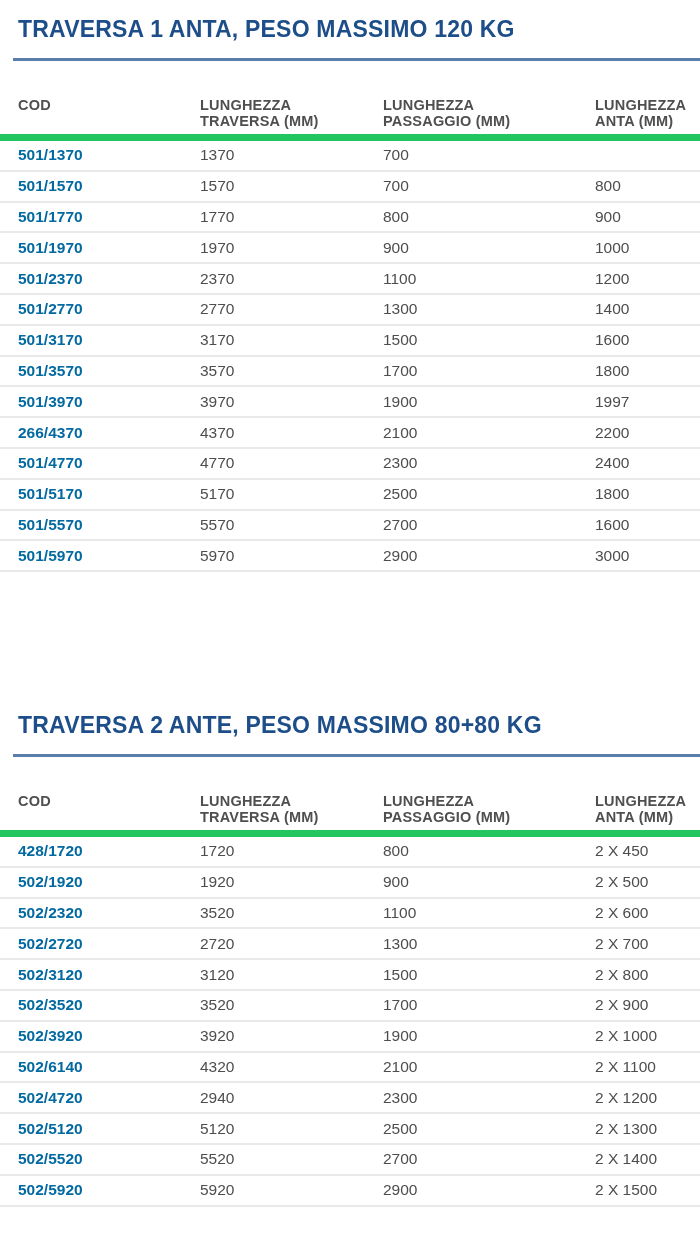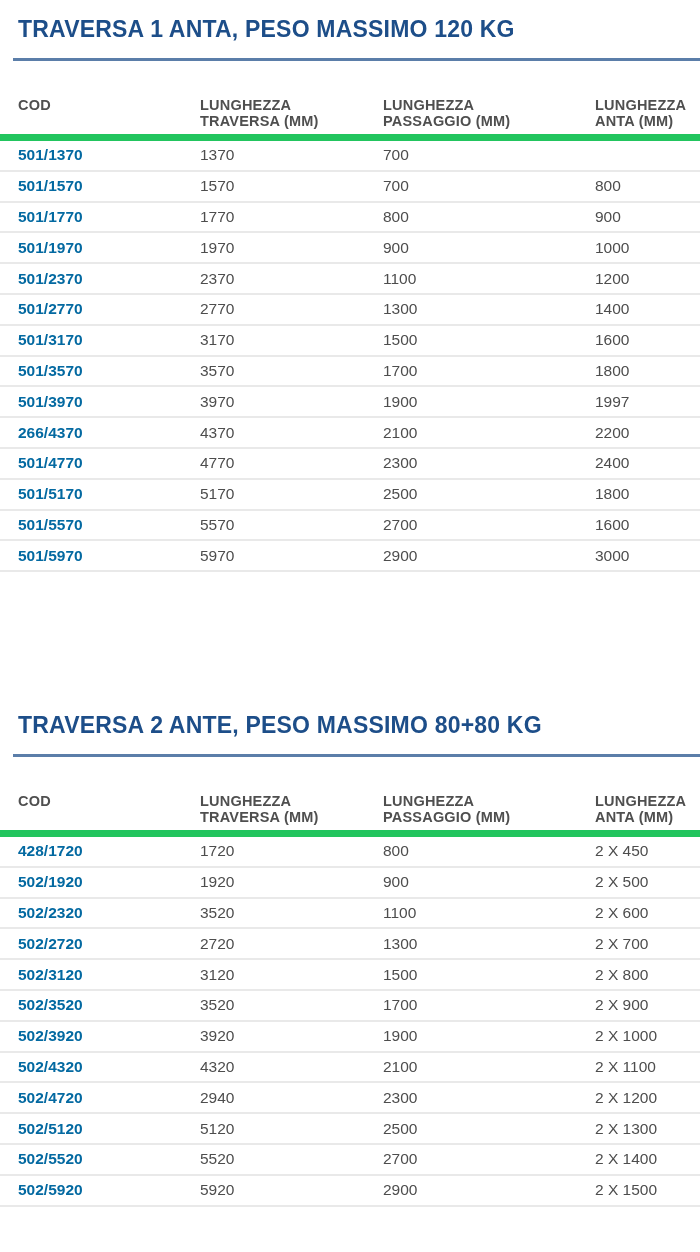--- a/index.html
+++ b/index.html
@@ -219,21 +219,21 @@
           <div class="cell">1700</div>
           <div class="cell">2 X 900</div>
         </div>
         <div class="row">
           <div class="cell code">502/3920</div>
           <div class="cell">3920</div>
           <div class="cell">1900</div>
           <div class="cell">2 X 1000</div>
         </div>
         <div class="row">
-          <div class="cell code">502/4320</div>
+          <div class="cell code">502/6140</div>
           <div class="cell">4320</div>
           <div class="cell">2100</div>
           <div class="cell">2 X 1100</div>
         </div>
         <div class="row">
           <div class="cell code">502/4720</div>
           <div class="cell">2940</div>
           <div class="cell">2300</div>
           <div class="cell">2 X 1200</div>
         </div>

